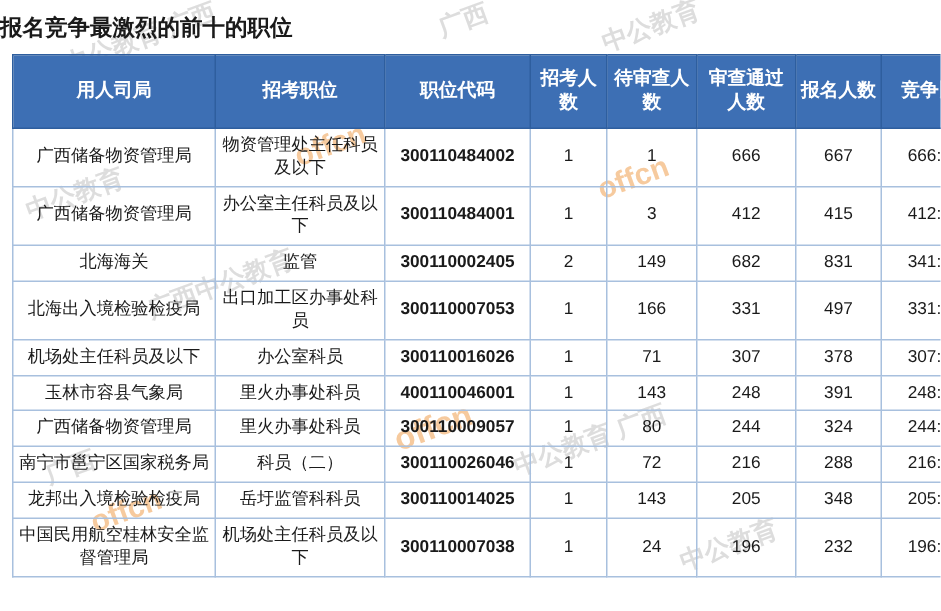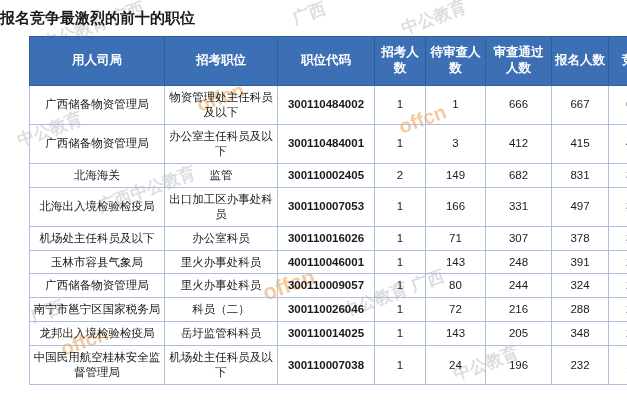--- a/index.html
+++ b/index.html
@@ -40,21 +40,21 @@
   .page-title {
     text-align: left;
     font-size: 15px;
     font-weight: bold;
     color: #1a1a1a;
     padding: 9px 0 8px 0;
     position: relative;
     z-index: 10;
   }
   .table-wrap {
-    padding: 0 29px;
+    padding: 0 8px;
     position: relative;
     z-index: 10;
   }
   table.data {
     width: 603px;
     border-collapse: collapse;
     table-layout: fixed;
   }
   table.data th {
     background: #3d6fb4;

